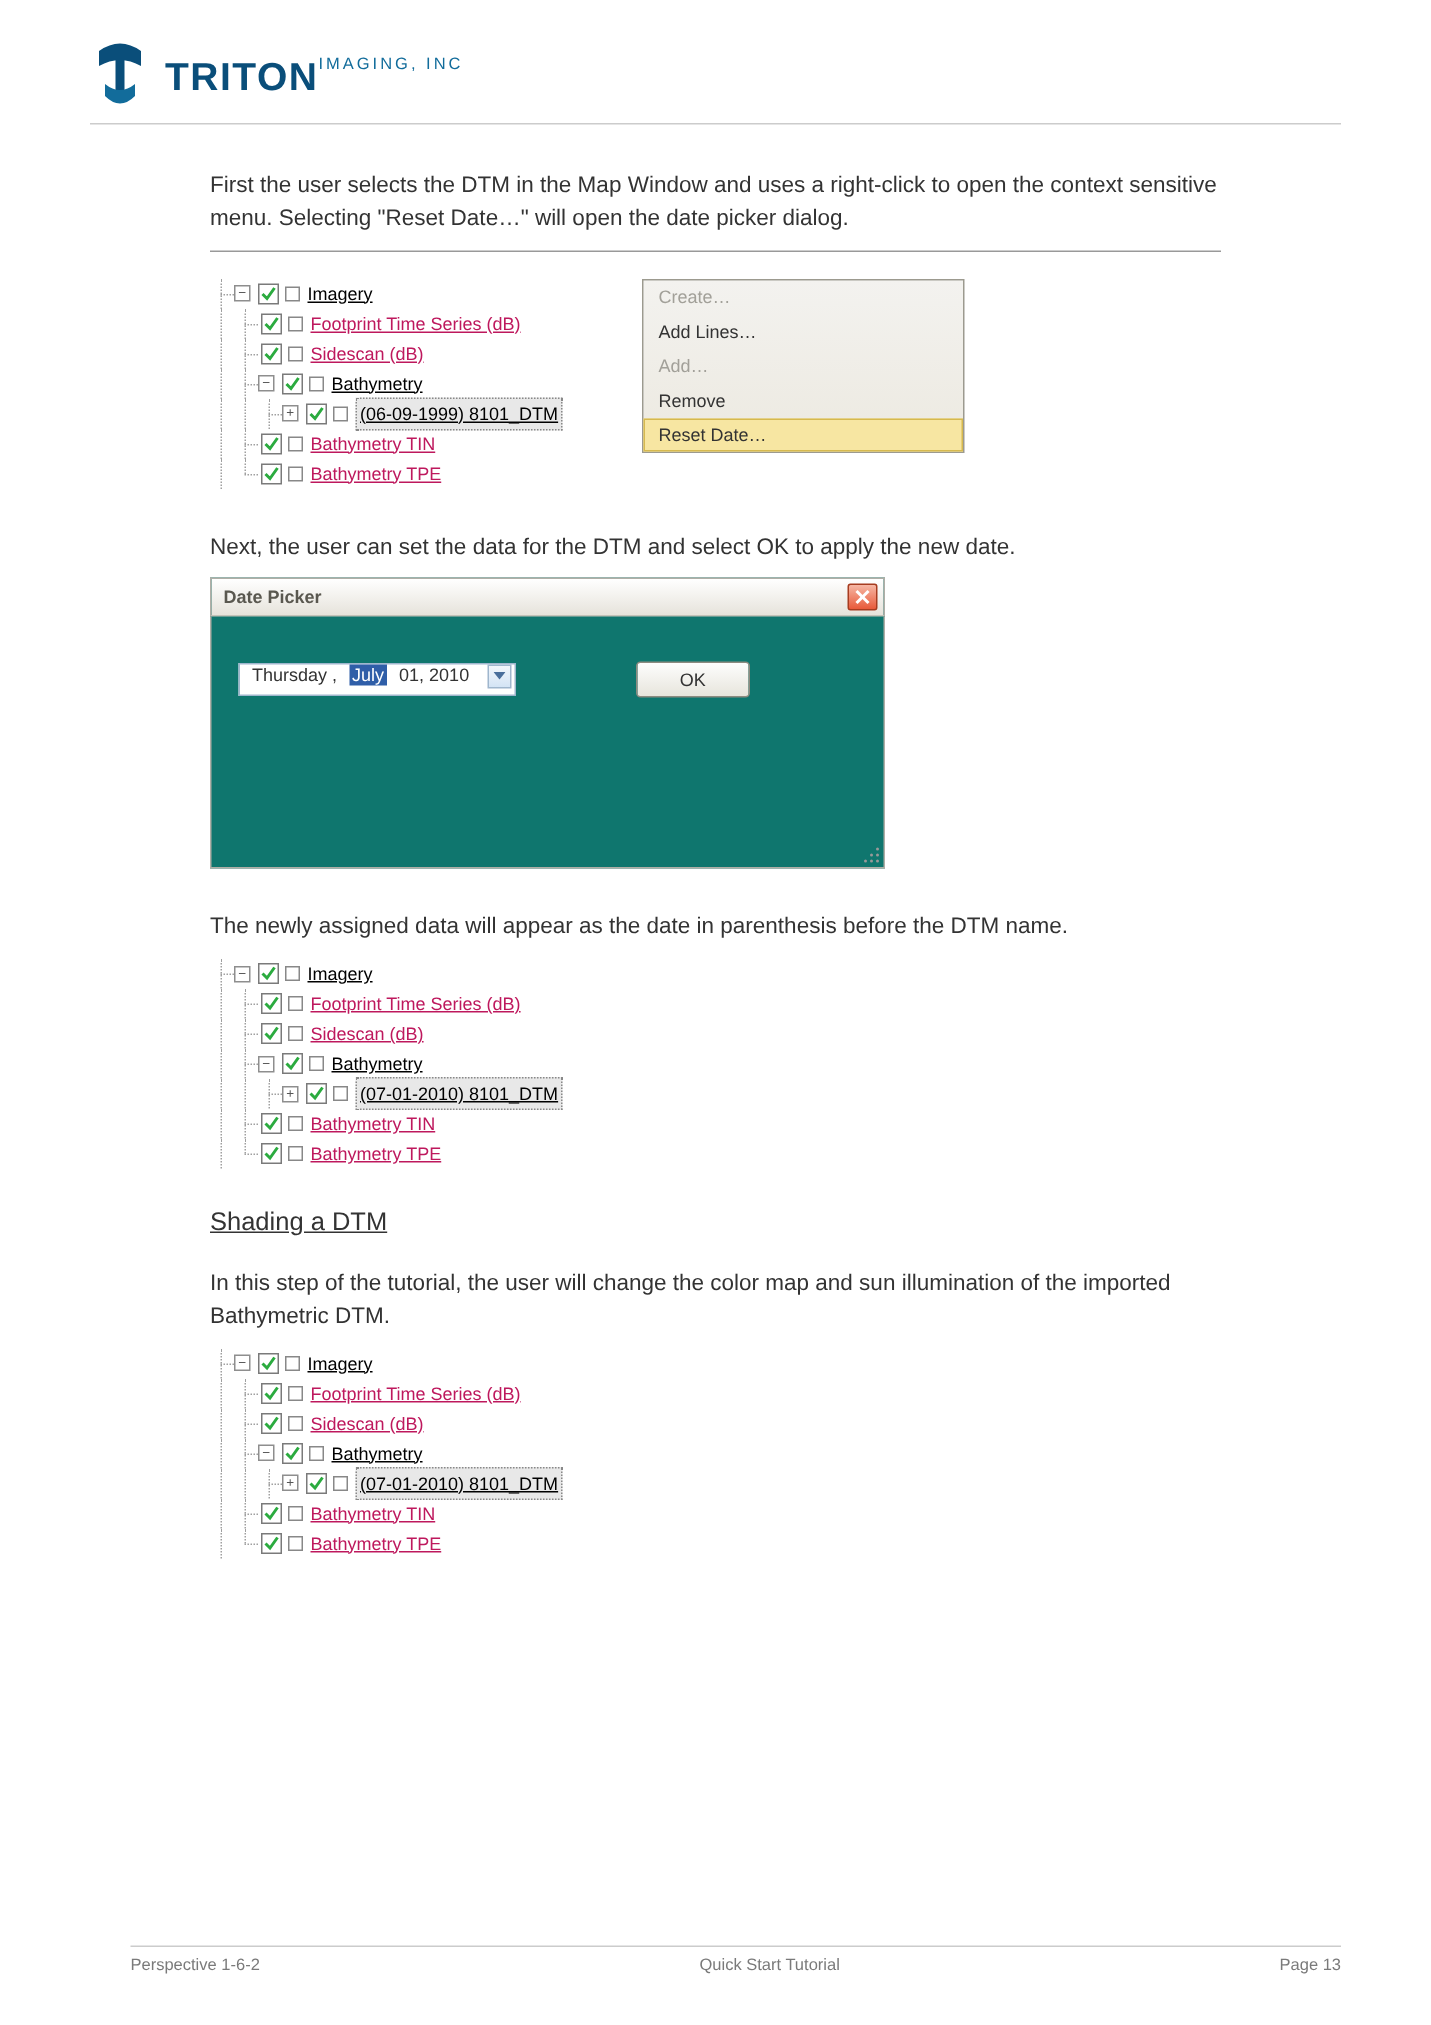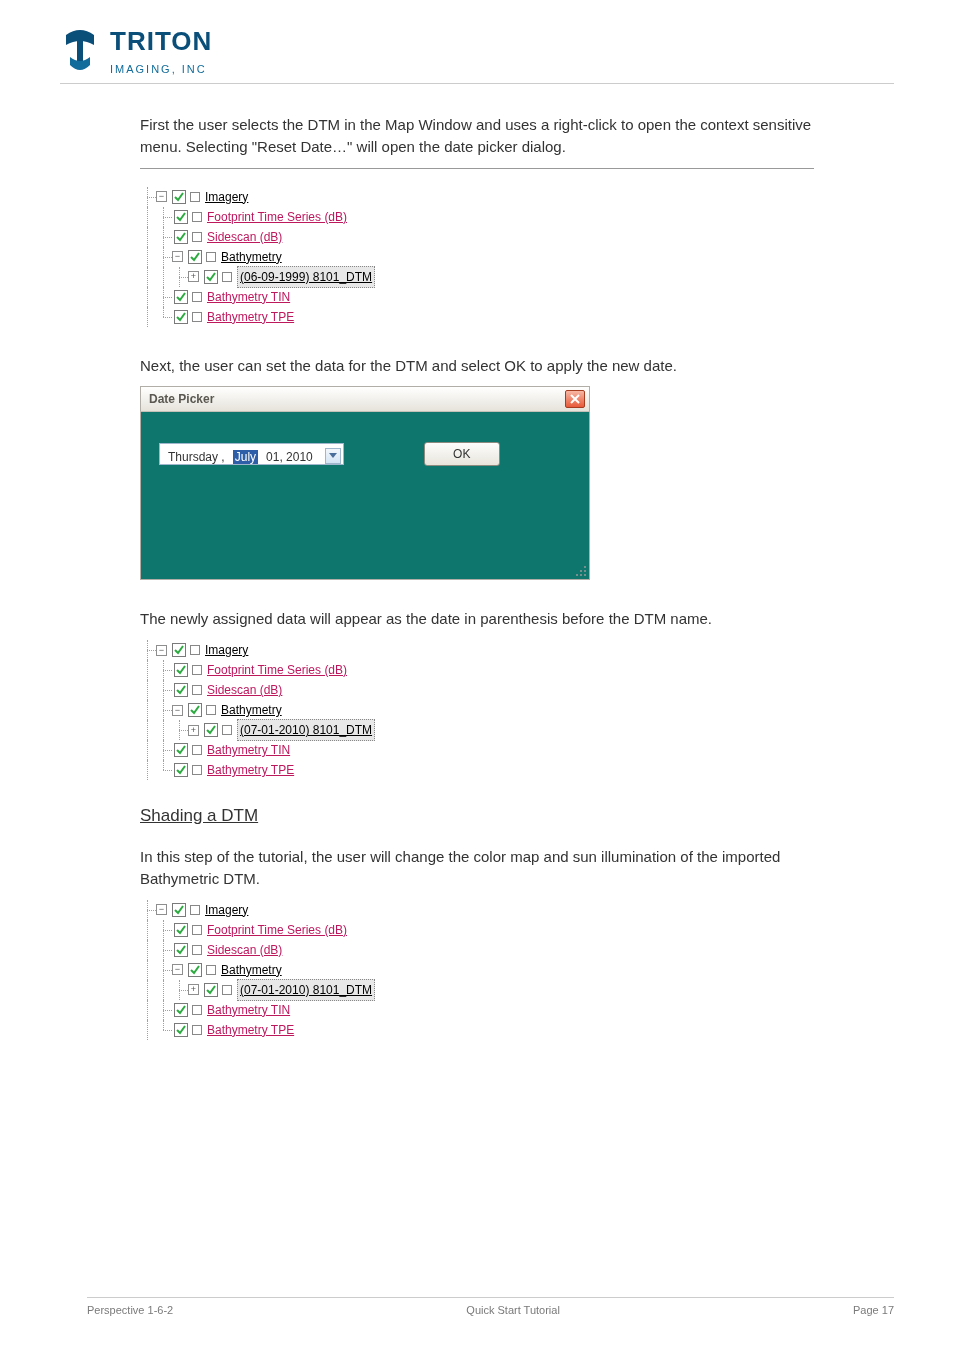--- a/index.html
+++ b/index.html
@@ -22,23 +22,21 @@
     padding-bottom: 8px;
     border-bottom: 1px solid #ccc;
     margin-bottom: 30px;
   }
   .logo-mark {
     width: 40px;
     height: 46px;
   }
   .logo-text {
     display: flex;
-    flex-direction: column;
     line-height: 1;
-    gap: 10px;
   }
   .logo-text .top {
     font-weight: 900;
     font-size: 26px;
     color: #0a4e7a;
     letter-spacing: 1px;
   }
   .logo-text .bot {
     font-size: 11px;
     color: #126c9b;
@@ -207,21 +205,21 @@
   .dlg .dpwrap {
     display: flex;
     gap: 80px;
     align-items: center;
   }
   .dp-input {
     height: 22px;
     border: 1px solid #9fb6cd;
     background: #fff;
     display: flex;
-    align-items: flex-end;
+    align-items: flex-start;
     padding: 0 2px 0 6px;
     font-size: 12px;
     gap: 6px;
   }
   .dp-input .seg { padding: 0 2px; }
   .dp-input .seg.sel { background: #2f5ea8; color: #fff; }
   .dp-input .dropbtn {
     width: 16px;
     height: 16px;
     border: 1px solid #9fb6cd;
@@ -360,20 +358,27 @@
         <span class="cb">
             <svg viewBox="0 0 10 10">
               <polyline points="1,5 4,8 9,1" fill="none" stroke="#2bab3f" stroke-width="2"></polyline>
             </svg>
           </span>
         <span class="swatch"></span>
         <span class="tlabel dim">Bathymetry TPE</span>
       </div>
     </div>
 
+    <div class="menu">
+      <div class="mrow dim">Create…</div>
+      <div class="mrow">Add Lines…</div>
+      <div class="mrow dim">Add…</div>
+      <div class="mrow">Remove</div>
+      <div class="mrow sel">Reset Date…</div>
+    </div>
   </div>
 
   <p class="body-text" style="margin-top:28px;">Next, the user can set the data for the DTM and select OK to apply the new date.</p>
 
   <div class="dlg">
     <div class="titlebar">
       <span>Date Picker</span>
       <span class="closebtn">
         <svg width="12" height="12" viewBox="0 0 12 12">
           <line x1="2" y1="2" x2="10" y2="10" stroke="#fff" stroke-width="2"></line>
@@ -579,14 +584,14 @@
         <span class="tlabel dim">Bathymetry TPE</span>
       </div>
     </div>
   </div>
 
 </div>
 
 <div class="footer">
   <span>Perspective 1-6-2</span>
   <span>Quick Start Tutorial</span>
-  <span>Page 17</span>
+  <span>Page 13</span>
 </div>
 
 </body></html>

